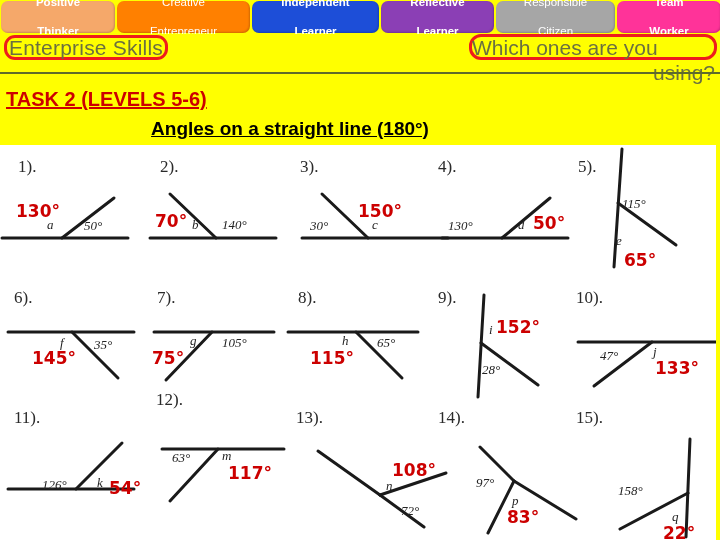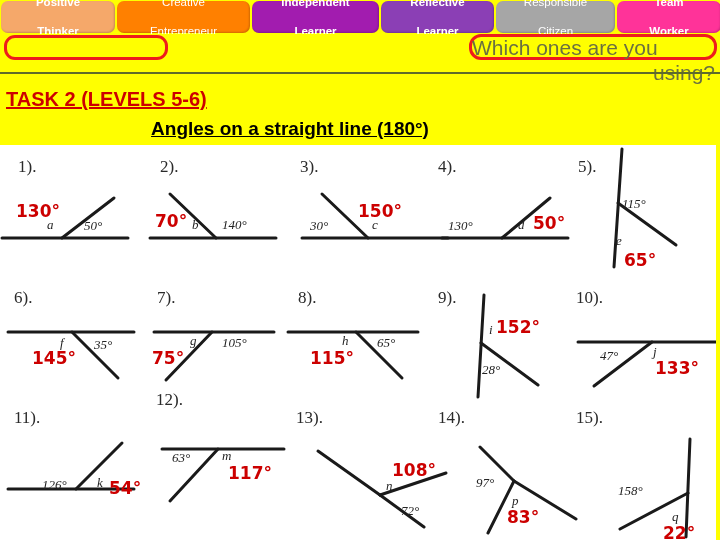--- a/index.html
+++ b/index.html
@@ -31,21 +31,21 @@
     text-align:center;
     padding:0 2px;
     box-sizing:border-box;
     box-shadow:inset -1px -1px 2px rgba(0,0,0,.18);
   }
   .tab .l1,.tab .l2{display:block;}
   .tab .l2{margin-top:17px;}
 
   .tab-positive{width:114px;background:#f5a86a;}
   .tab-creative{width:133px;background:#ff8000;font-weight:normal;}
-  .tab-independent{width:127px;background:#a21caf;}
+  .tab-independent{width:127px;background:#1d4ed8;}
   .tab-reflective{width:113px;background:#8b3fb5;}
   .tab-responsible{width:119px;background:#a6a6a6;font-weight:normal;}
   .tab-team{width:104px;background:#ff3399;}
 
   
   .headerband{
     position:absolute;left:0;top:34px;width:720px;height:111px;
     background:#ffff00;
   }
   .divider{
@@ -149,20 +149,21 @@
       <span class="l2">Citizen</span>
     </div>
     <div class="tab tab-team">
       <span class="l1">Team</span>
       <span class="l2">Worker</span>
     </div>
   </div>
 
   <div class="headerband">
     <div class="enterprise-box"></div>
+    <div class="enterprise-txt">Enterprise Skills</div>
 
 
     <div class="which-box"></div>
     <div class="which-txt">Which ones are you</div>
     <div class="using-txt">using?</div>
 
     <div class="divider"></div>
 
     <div class="task-txt">TASK 2 (LEVELS 5-6)</div>
     <div class="sub-txt">Angles on a straight line (180°)</div>

